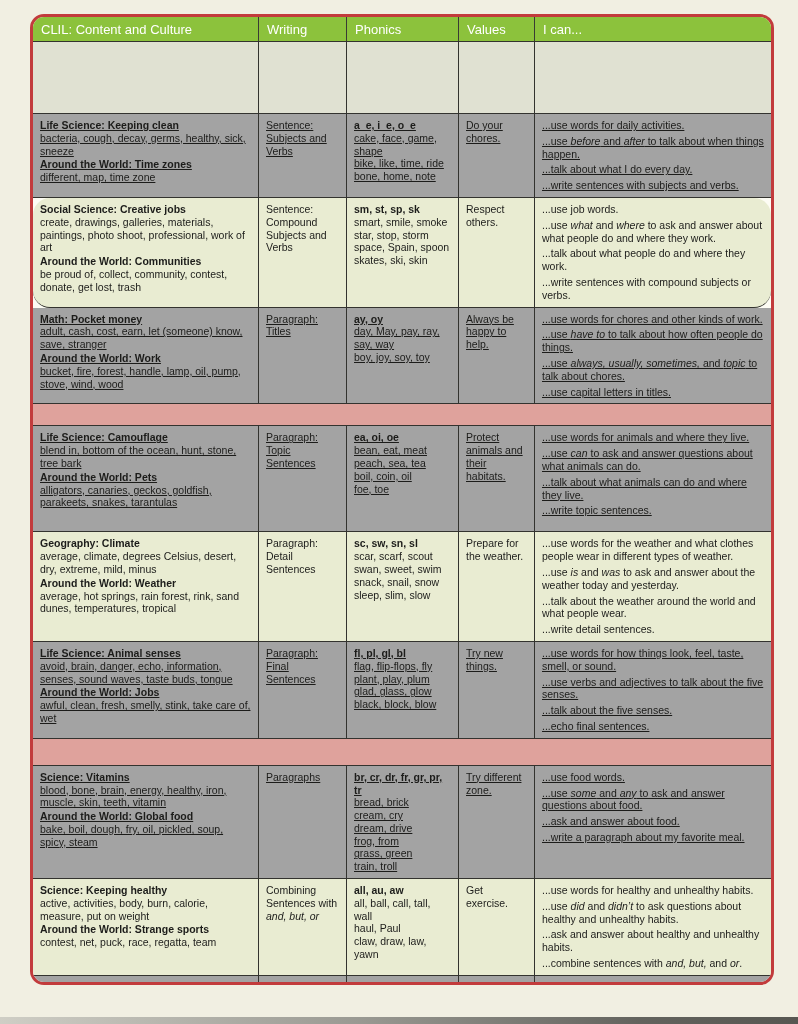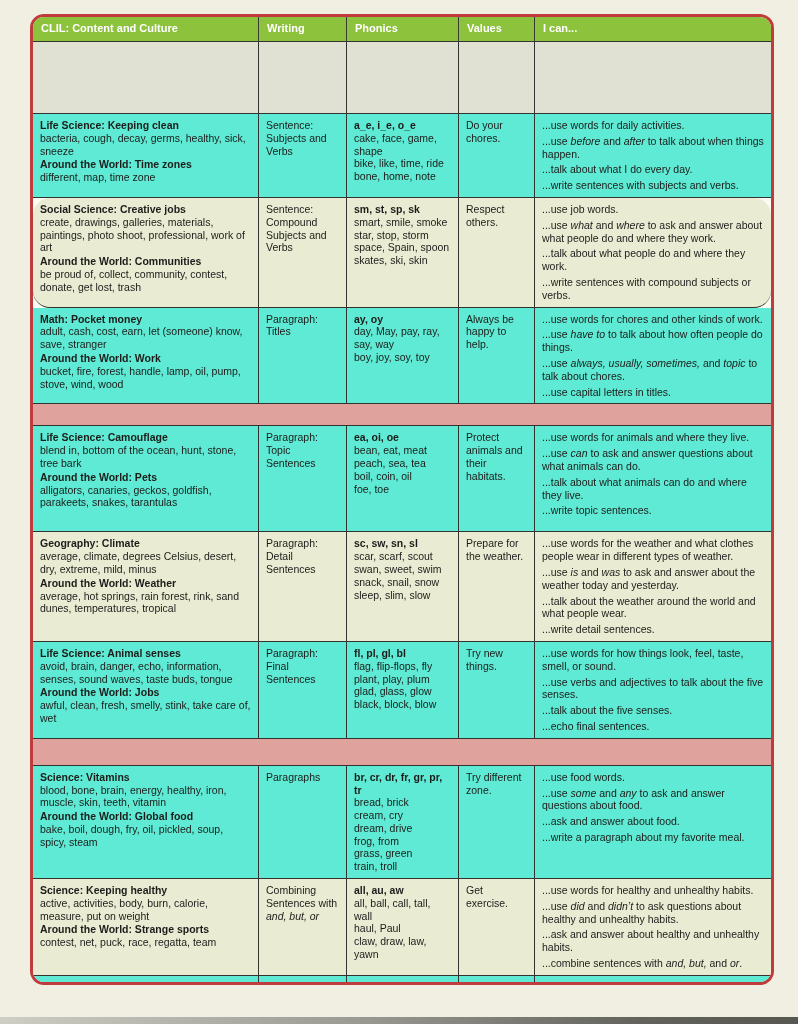--- a/index.html
+++ b/index.html
@@ -26,28 +26,28 @@
     display: grid;
     grid-template-columns: 226px 88px 112px 76px auto;
     border-bottom: 1.5px solid #33332f;
   }
   .grid-row > div { border-right: 1.5px solid #33332f; }
   .grid-row > div:last-child { border-right: none; }
 
   .thead {
     background: #8cc23c;
     color: #ffffff;
-    font-weight: bold;
-    font-size: 11px;
+    font-weight: normal;
+    font-size: 13px;
     min-height: 25px;
   }
   .thead > div { padding: 5px 8px 3px 8px; border-right-color:#3a3a34; }
 
   .row > div { padding: 5px 7px; font-size: 10.5px; line-height: 1.22; }
-  .row.white { background: #5eead4; }
+  .row.white { background: #a3a3a3; text-decoration: underline; }
   .row.green { background: #e9ecd2; }
   .row.beige { background: #e0e1d2; }
 
   .rh-0 { min-height: 72px; }
   .rh-1 { min-height: 71px; }
   .rh-2 { min-height: 80px; border-radius: 17px; }
   .rh-3 { min-height: 86px; }
   .rh-4 { min-height: 106px; }
   .rh-5 { min-height: 90px; }
   .rh-6 { min-height: 79px; }

